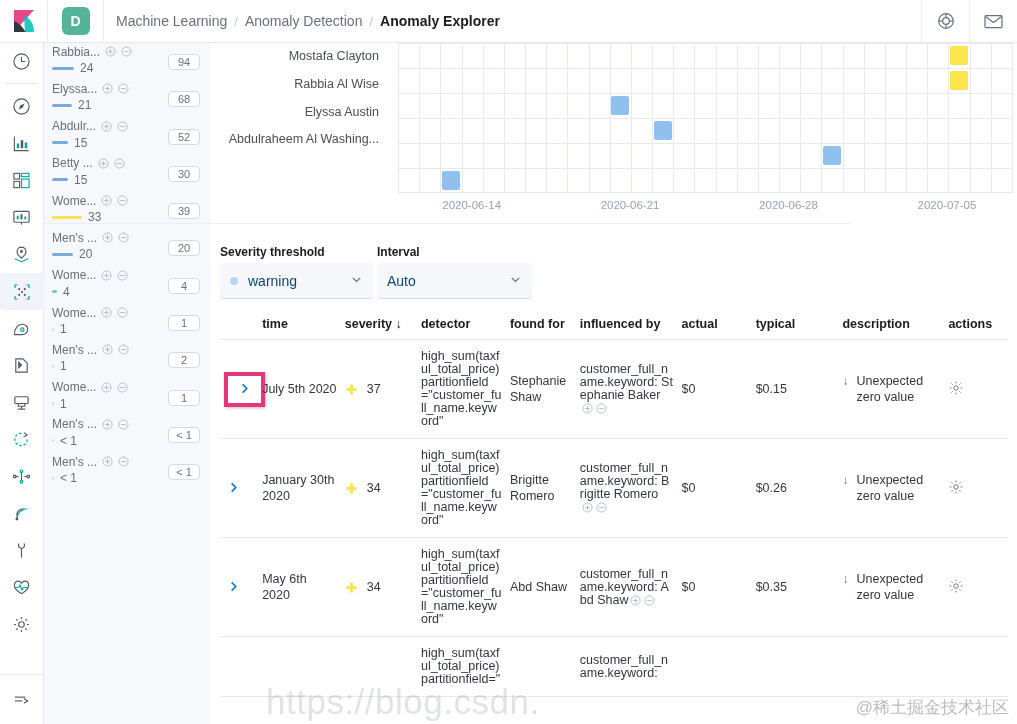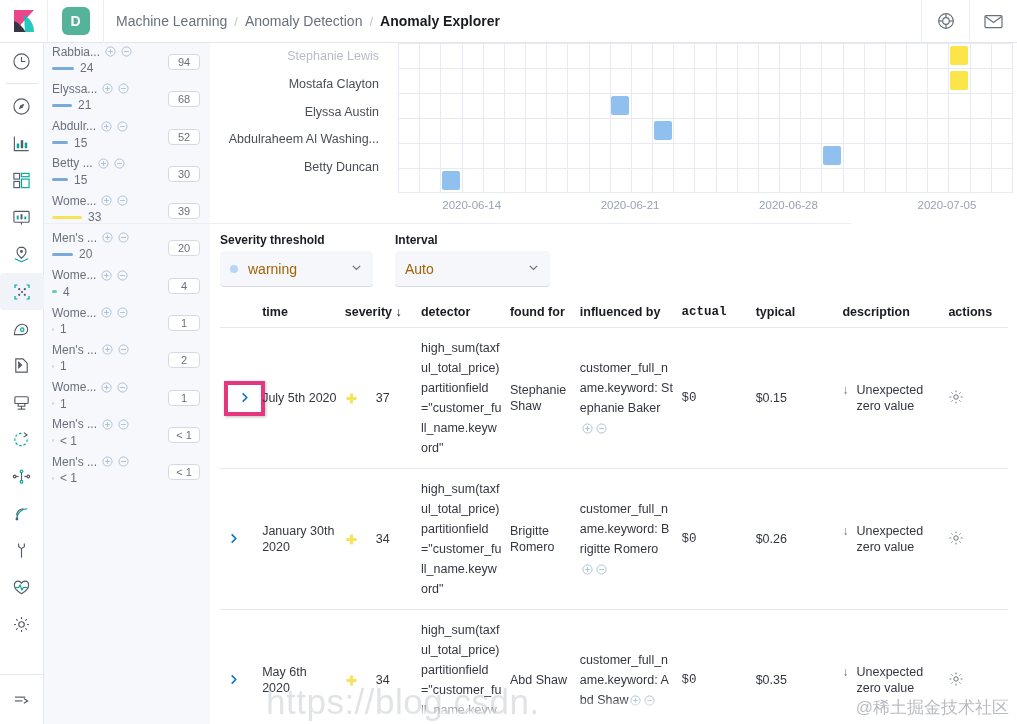--- a/index.html
+++ b/index.html
@@ -99,26 +99,26 @@
   .vline { position:absolute; top:0; bottom:0; width:1px; background:#e7eaf3; }
   .hline { position:absolute; left:0; right:0; height:1px; background:#e7eaf3; }
   .cell { position:absolute; border-radius:2px; }
   .sl-axis { position:absolute; left:188px; top:152px; width:614px; height:24px; }
   .sl-tick { position:absolute; font-size:11.5px; color:#98a2b3; transform:translateX(-50%); top:4px; white-space:nowrap; }
   .sl-divider { position:absolute; left:0; top:180px; width:807px; height:1px; background:#eceef3; }
 
   
   .anoms { position:absolute; left:166px; top:190px; width:807px; }
   .anoms-title { font-size:17px; color:#343741; font-weight:400; padding-left:10px; }
-  .controls { display:flex; gap:22px; padding-left:10px; }
+  .controls { display:flex; gap:4px; padding-left:10px; margin-top:12px; }
   .ctrl-label { font-size:12px; font-weight:700; color:#1a1c21; margin-bottom:4px; }
   .ctrl-box {
     background:#f5f7fa; border:0; border-bottom:1px solid #d8dbe3; border-radius:4px;
     height:36px; display:flex; align-items:center; padding:0 10px;
-    font-size:14px; color:#a16207; cursor:pointer;
+    font-size:14px; color:#0c4a6e; cursor:pointer;
   }
   .ctrl-sev { width:153px; }
   .ctrl-int { width:155px; }
   .sev-dot { width:8px; height:8px; border-radius:50%; background:#b5d7f5; margin-right:10px; flex:0 0 auto; }
   .chev { margin-left:auto; }
 
   
   .tbl { width:788px; margin-left:10px; margin-top:12px; border-collapse:collapse; table-layout:fixed; }
   .tbl th {
     font-size:12.5px; font-weight:700; color:#1a1c21; text-align:left;
@@ -127,31 +127,31 @@
   .tbl td {
     font-size:12.5px; color:#343741; vertical-align:middle;
     padding:10px 4px; border-bottom:1px solid #e6e8f0;
   }
   .c-exp { width:36px; }
   .c-time { width:78px; }
   .c-sev { width:72px; }
   .c-det { width:84px; }
   .c-found { width:66px; }
   .c-infl { width:96px; }
-  .c-actual { width:70px;font-family:Liberation Mono, monospace; }
+  .c-actual { width:70px; }
   .c-typical { width:82px; }
   .c-desc { width:100px; }
   .c-act { width:60px; }
   .expand-btn { color:#0071c2; cursor:pointer; font-size:15px; display:inline-block; padding:2px 4px; }
   .expand-hl {
     border:4px solid #e5377e; display:inline-block; padding:3px 7px; background:#fff;
     box-shadow:1px 1px 3px rgba(0,0,0,.25);
   }
-  .sev-cell { display:flex; align-items:center; gap:18px; }
-  .wrapword { word-break:break-all; line-height:20px; }
+  .sev-cell { display:flex; align-items:center; gap:9px; }
+  .wrapword { word-break:break-all; line-height:13px; }
   .wrapnorm { line-height:16px; }
   .desc-cell { display:flex; align-items:flex-start; gap:8px; line-height:16px; }
   .arrow-down { color:#69707d; font-size:12px; line-height:16px; }
   .gear { cursor:pointer; }
   .pm-inline { display:inline-flex; gap:3px; vertical-align:-2px; margin-left:2px; }
 
   
   .wm {
     position:absolute; pointer-events:none; user-select:none;
     color:rgba(140,145,155,0.26); white-space:nowrap;
@@ -606,25 +606,24 @@
             <span class="bar" style="width:2px;background:#d3dae6"></span>
             <span class="bar-val">&lt; 1</span>
           </div>
           <div class="infl-badge">&lt; 1</div>
         </div>
       </div>
   </div>
 
   <div class="swimlane">
     <div class="sl-labels" id="sl-labels">
-        <div class="sl-label clipped">Stephanie Lewis</div>
         <div class="sl-label">Mostafa Clayton</div>
+        <div class="sl-label">Rabbia Al Wise</div>
         <div class="sl-label">Elyssa Austin</div>
         <div class="sl-label">Abdulraheem Al Washing...</div>
-        <div class="sl-label">Betty Duncan</div>
       </div>
     <div class="sl-grid">
       <div class="sl-grid-inner" id="sl-grid-inner">
           <div class="vline" style="left:0px"></div>
           <div class="vline" style="left:21.17241379310345px"></div>
           <div class="vline" style="left:42.3448275862069px"></div>
           <div class="vline" style="left:63.51724137931035px"></div>
           <div class="vline" style="left:84.6896551724138px"></div>
           <div class="vline" style="left:105.86206896551724px"></div>
           <div class="vline" style="left:127.0344827586207px"></div>

